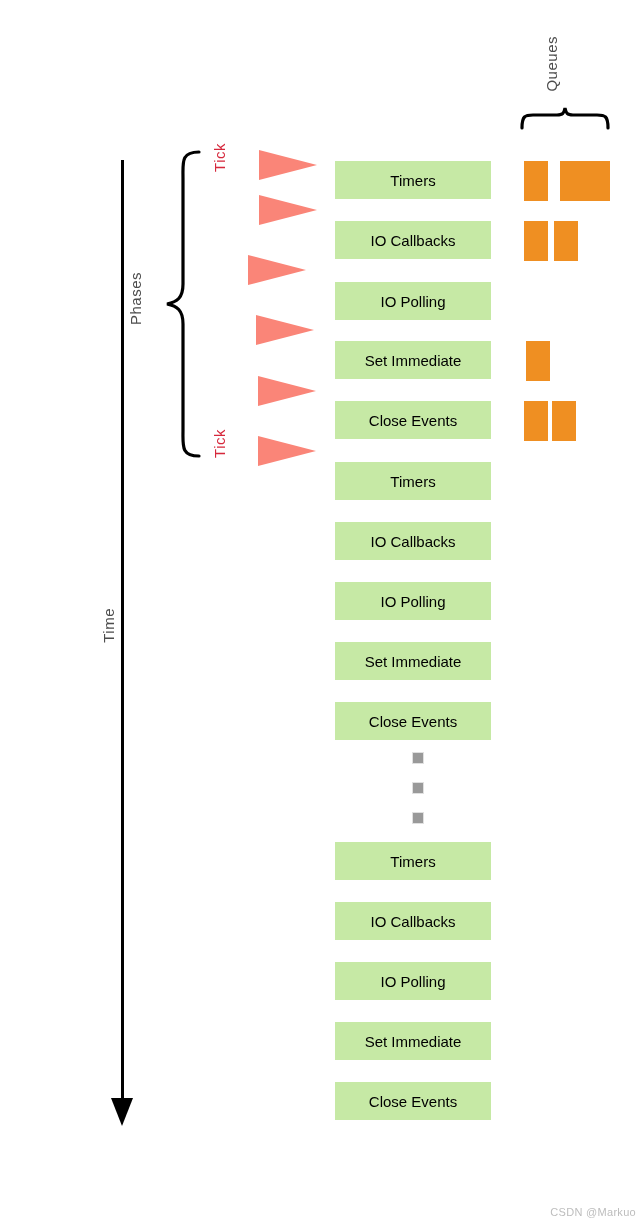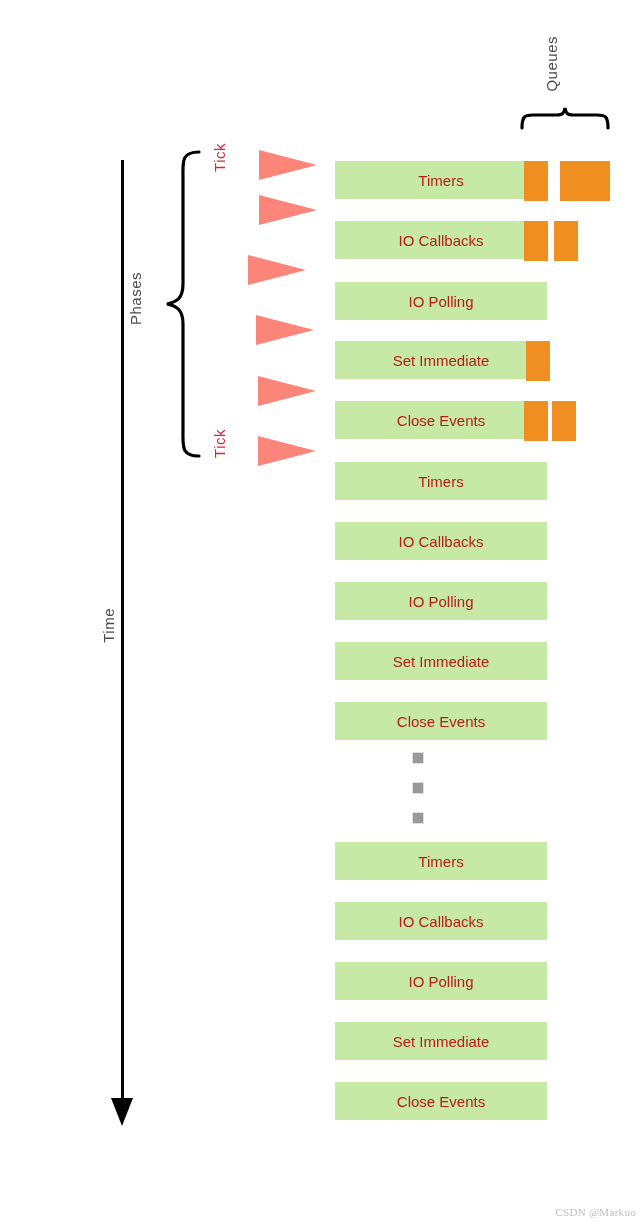--- a/index.html
+++ b/index.html
@@ -93,24 +93,24 @@
     height: 0;
     border-top: 15px solid transparent;
     border-bottom: 15px solid transparent;
     border-left: 58px solid #fa8578;
   }
 
   
   .phase-bar {
     position: absolute;
     left: 335px;
-    width: 212px;
+    width: 156px;
     height: 38px;
     background: #c6e9a5;
-    color: #b91c1c;
+    color: #000000;
     font-size: 15px;
     display: flex;
     align-items: center;
     justify-content: center;
     box-sizing: border-box;
   }
 
   
   .queue-block {
     position: absolute;
@@ -154,21 +154,20 @@
 
   
   .watermark {
     position: absolute;
     right: 8px;
     bottom: 9px;
     font-size: 11px;
     color: #bdbdbd;
     letter-spacing: 0.3px;
     white-space: nowrap;
-    font-family: Liberation Serif, serif;
   }
 </style>
 </head>
 <body>
 
 <div id="canvas">
 
   <div class="time-axis-line"></div>
   <div class="time-axis-head"></div>
   <div class="time-label">Time</div>

